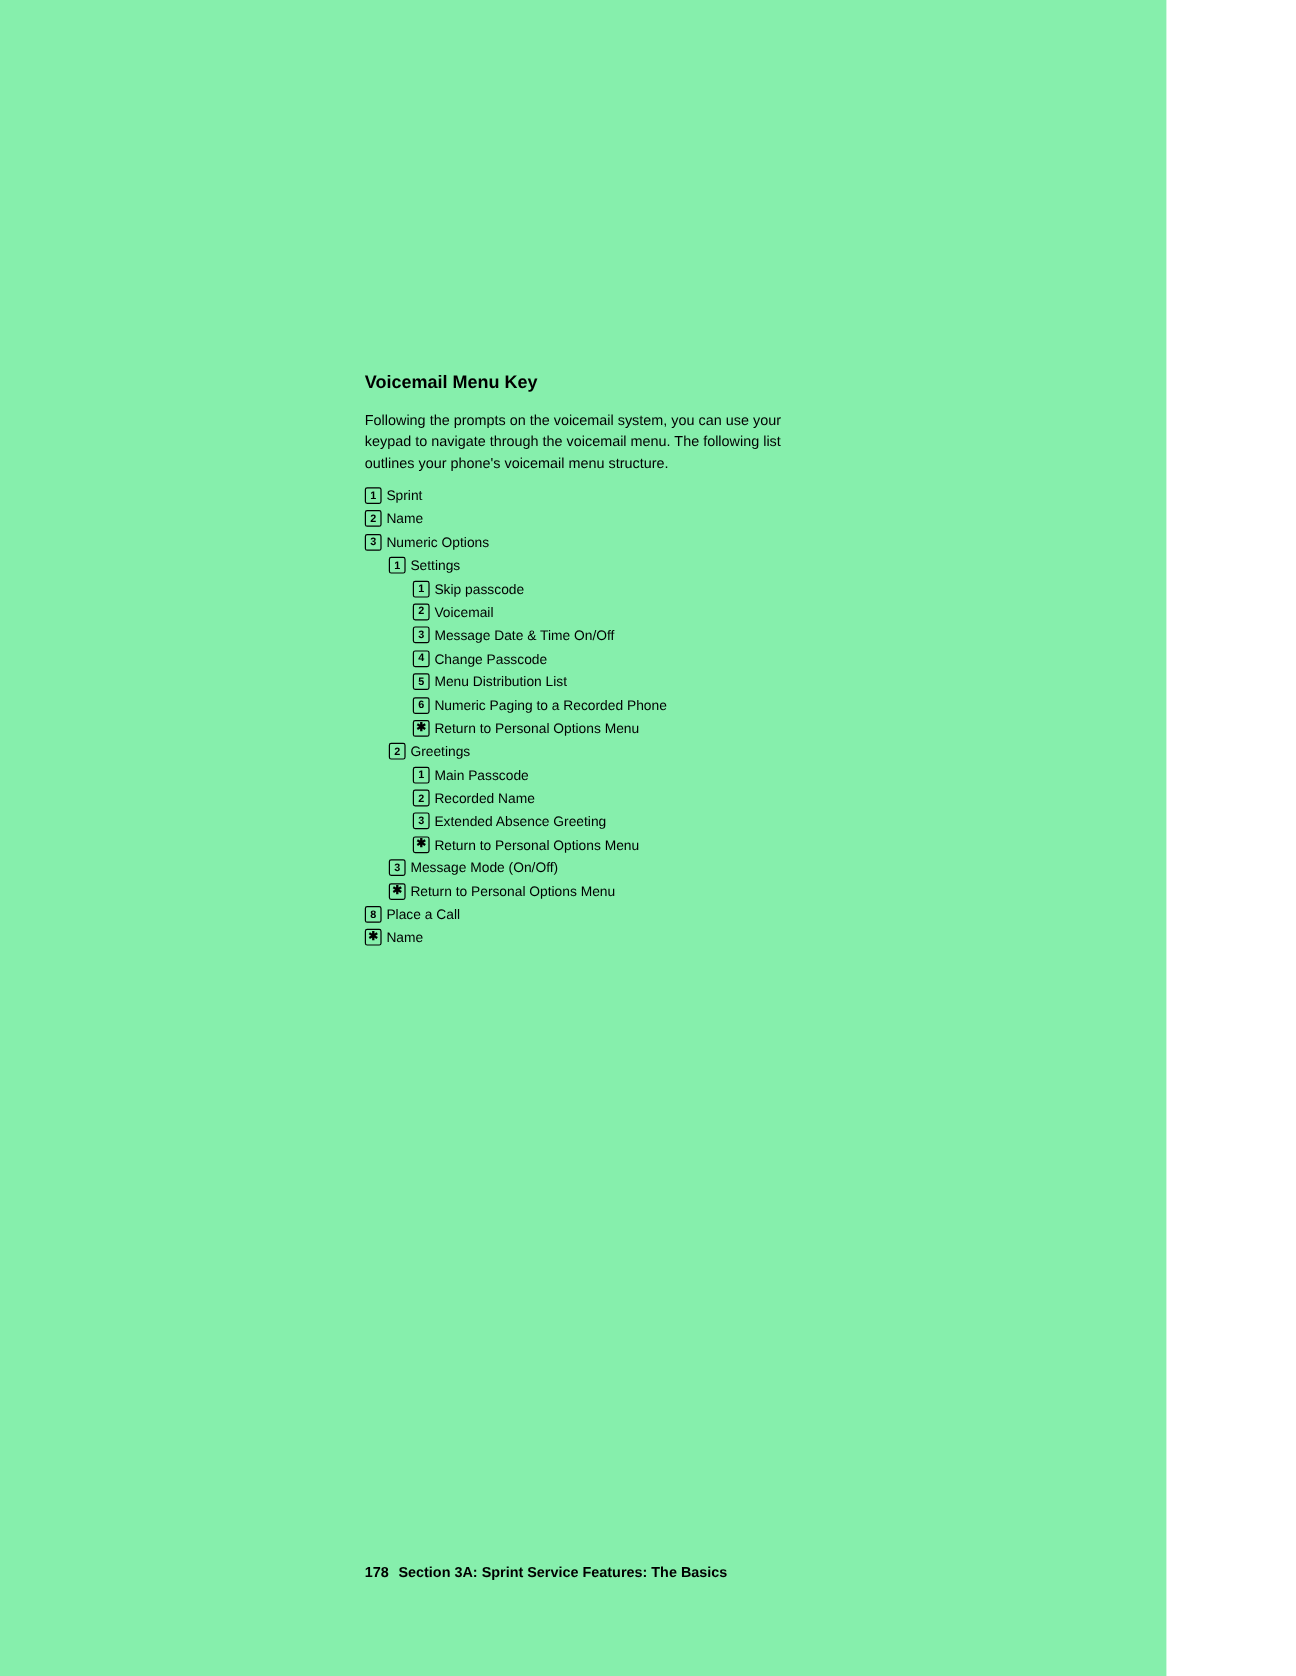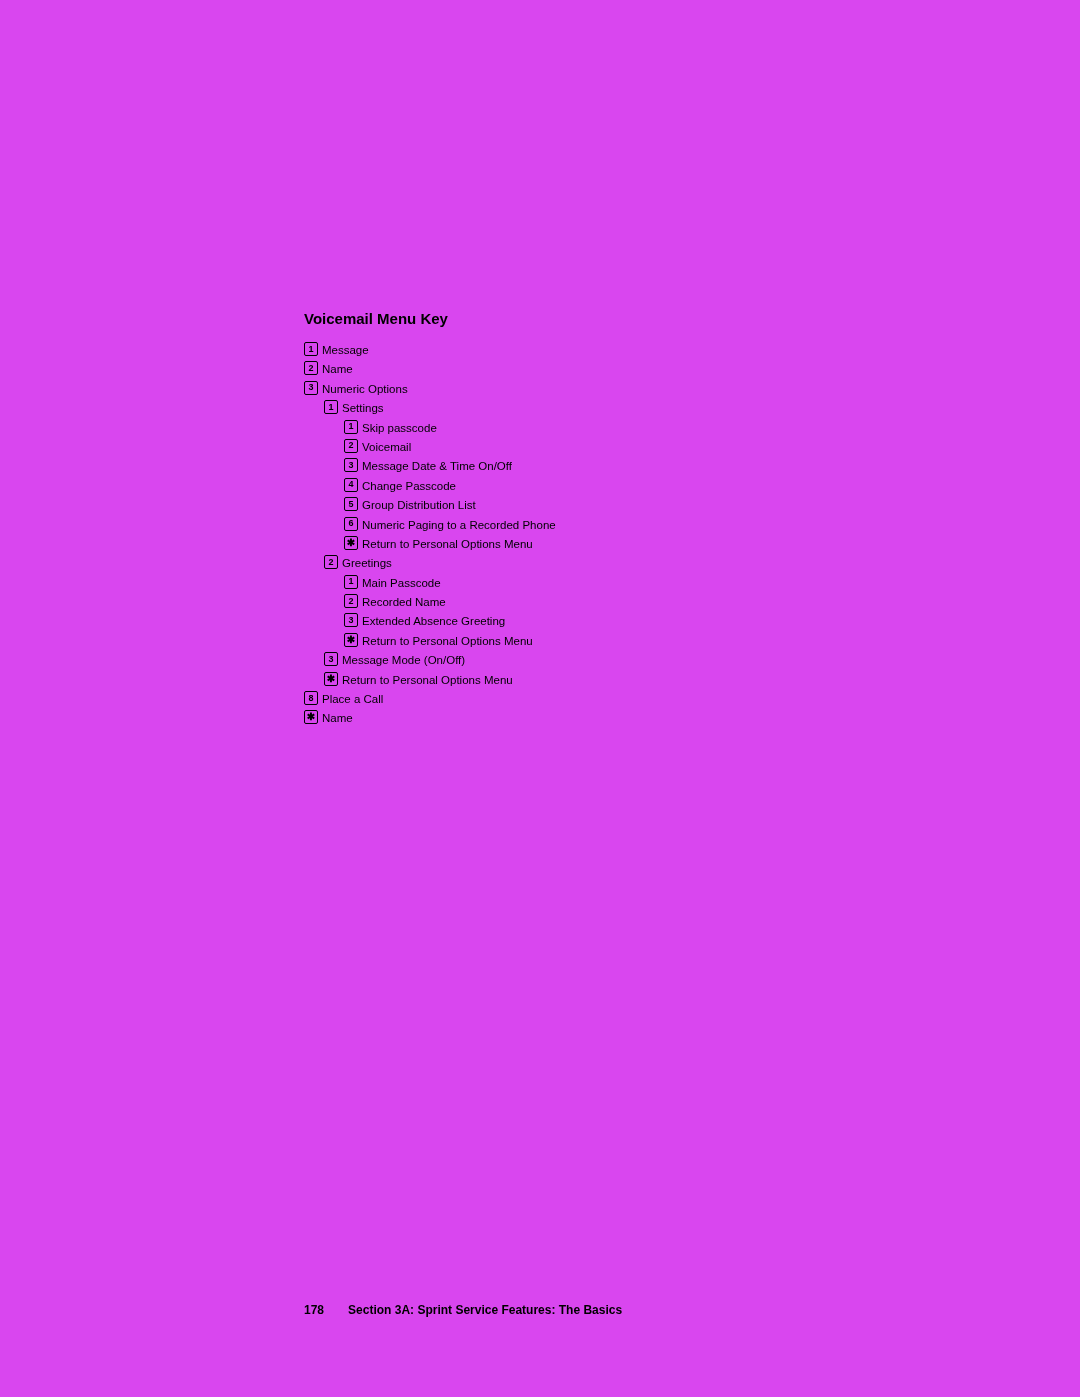--- a/index.html
+++ b/index.html
@@ -10,23 +10,23 @@
 
     body {
       background: #ffffff;
       font-family: 'Arial', sans-serif;
       width: 1080px;
       min-height: 1397px;
       position: relative;
     }
 
     .page-container {
-      width: 1080px;
+      width: 972px;
       min-height: 1397px;
-      background: #d946ef;
+      background: #86efac;
       padding: 0;
       position: relative;
     }
 
     .content-area {
       padding: 310px 304px 80px 304px;
     }
 
     .section-title {
       font-size: 15px;
@@ -102,37 +102,37 @@
       font-size: 12px;
       font-weight: bold;
       color: #000000;
       margin-right: 8px;
     }
 
     .footer-section {
       font-size: 12px;
       font-weight: bold;
       color: #000000;
-      margin-left: 16px;
     }
   </style>
 </head>
 <body>
 
 <div class="page-container">
   <div class="content-area">
 
     <div class="section-title">Voicemail Menu Key</div>
 
+    <p class="intro-text">Following the prompts on the voicemail system, you can use your keypad to navigate through the voicemail menu. The following list outlines your phone's voicemail menu structure.</p>
 
     <div class="menu-structure">
 
       <div class="menu-item">
         <span class="key-badge">1</span>
-        <span class="item-label">Message</span>
+        <span class="item-label">Sprint</span>
       </div>
 
       <div class="menu-item">
         <span class="key-badge">2</span>
         <span class="item-label">Name</span>
       </div>
 
       <div class="menu-item">
         <span class="key-badge">3</span>
         <span class="item-label">Numeric Options</span>
@@ -158,21 +158,21 @@
             <span class="item-label">Message Date &amp; Time On/Off</span>
           </div>
 
           <div class="menu-item indent-2">
             <span class="key-badge">4</span>
             <span class="item-label">Change Passcode</span>
           </div>
 
           <div class="menu-item indent-2">
             <span class="key-badge">5</span>
-            <span class="item-label">Group Distribution List</span>
+            <span class="item-label">Menu Distribution List</span>
           </div>
 
           <div class="menu-item indent-2">
             <span class="key-badge">6</span>
             <span class="item-label">Numeric Paging to a Recorded Phone</span>
           </div>
 
           <div class="menu-item indent-2">
             <span class="key-badge star">✱</span>
             <span class="item-label">Return to Personal Options Menu</span>

